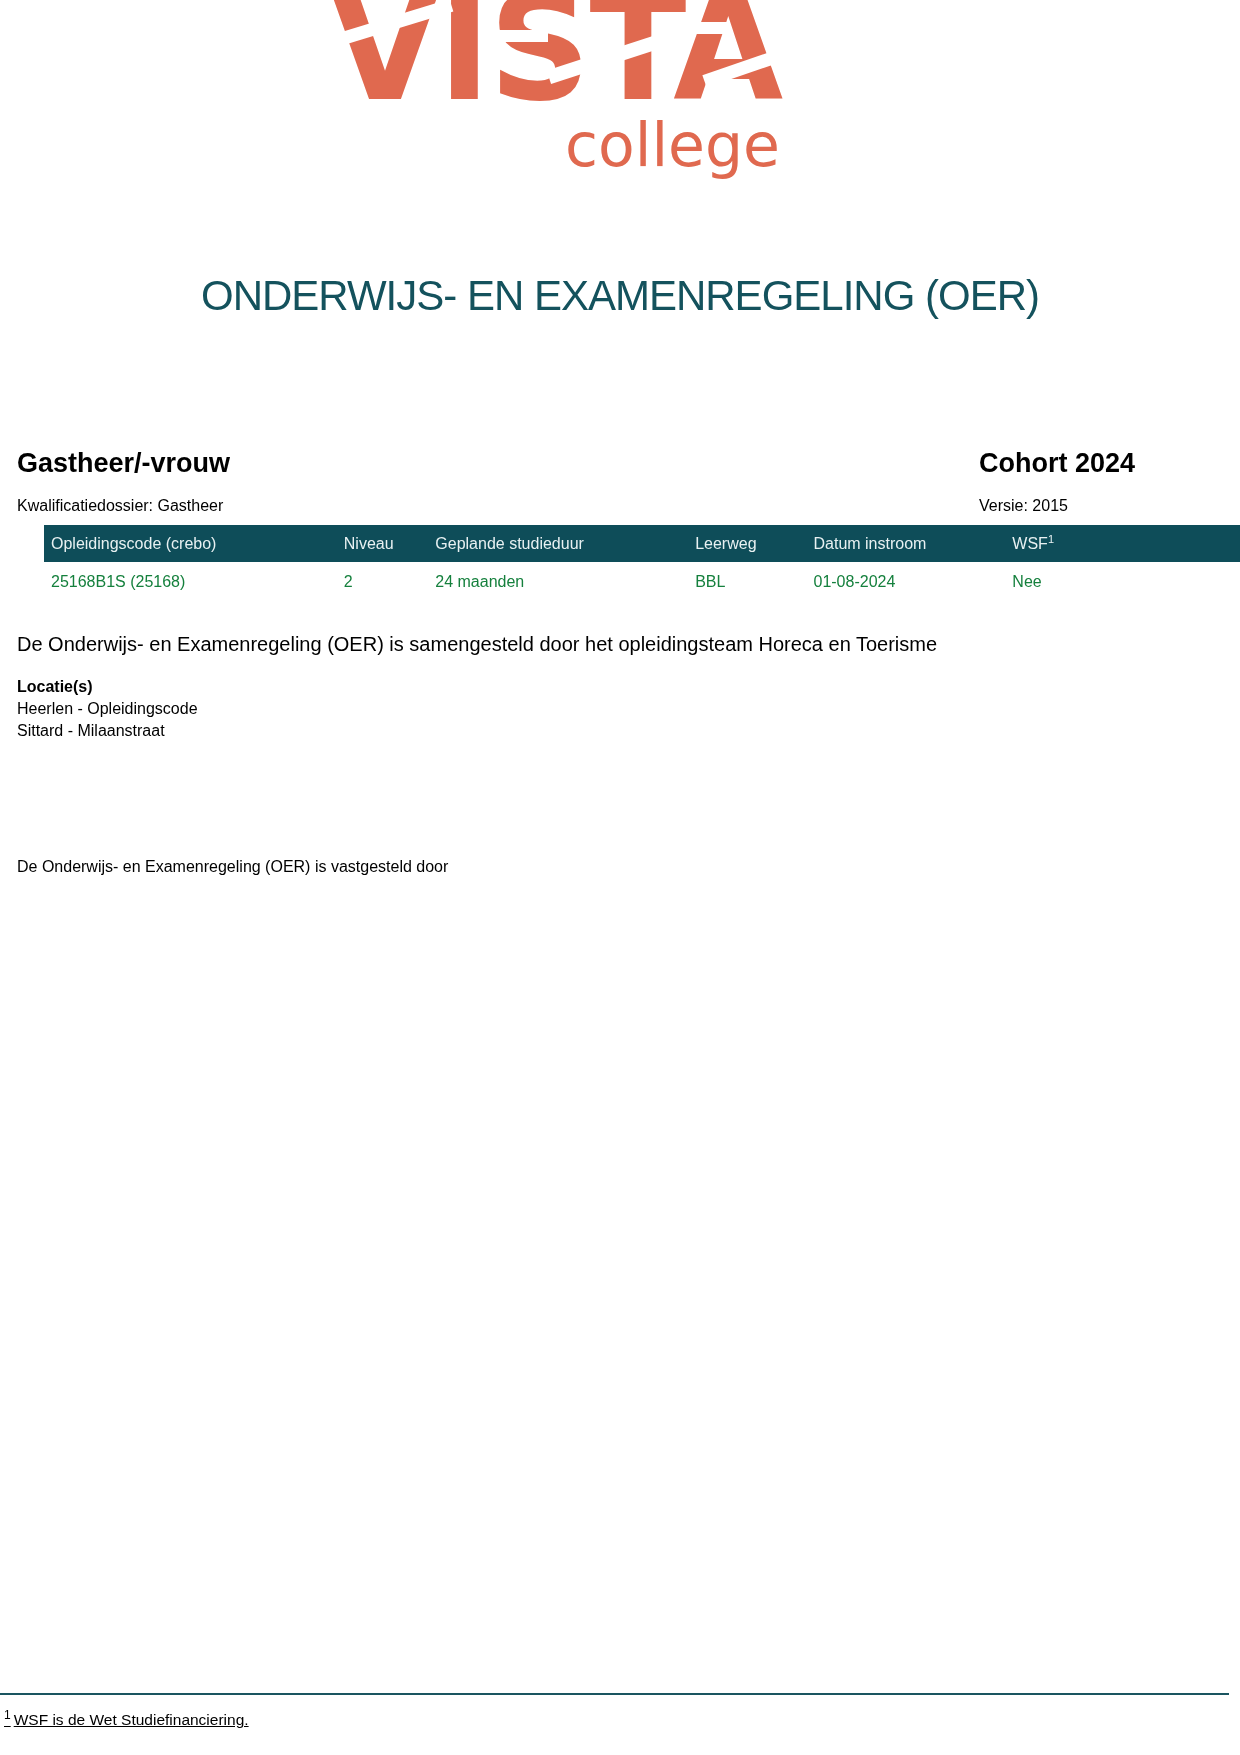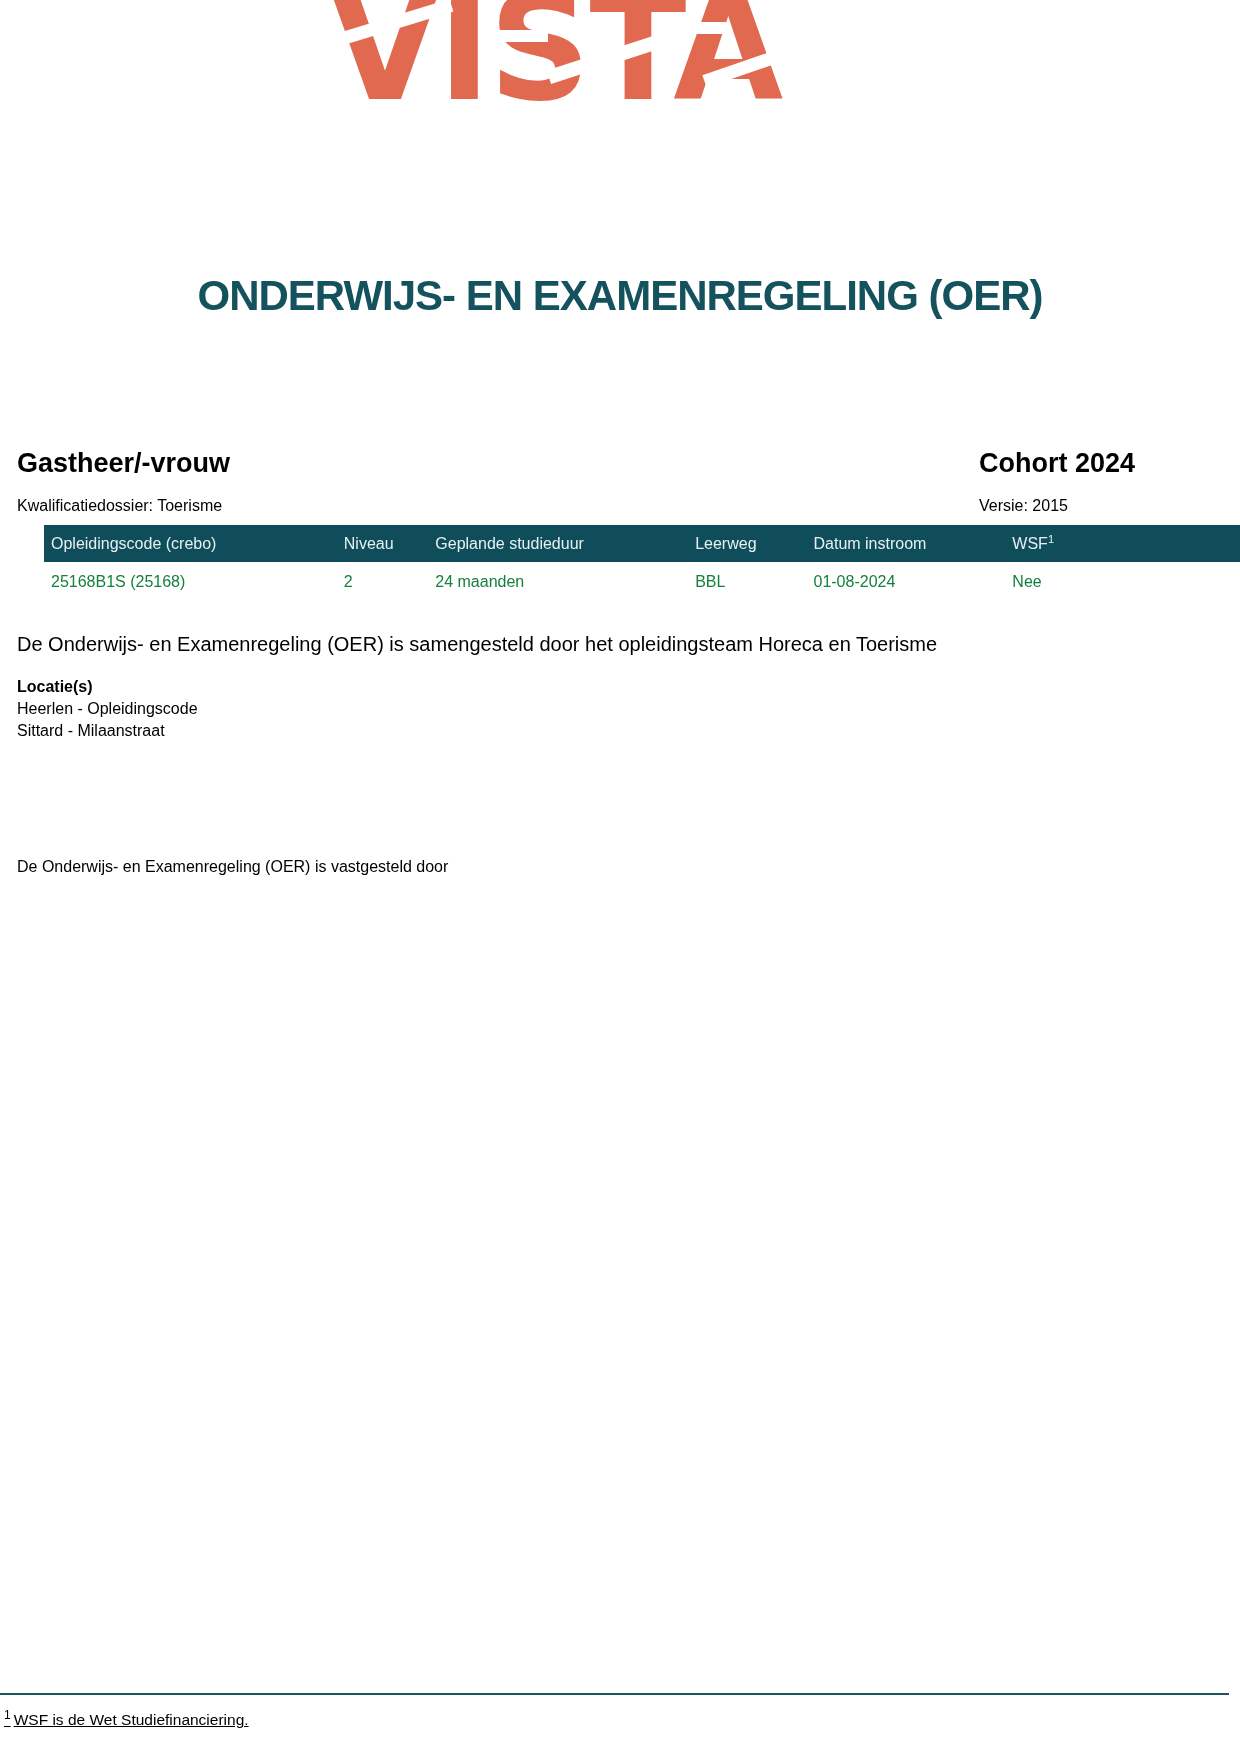--- a/index.html
+++ b/index.html
@@ -22,21 +22,21 @@
   .cut4{left:322px;top:22px;width:78px;height:12px;}
   .cut5{left:372px;top:60px;width:92px;height:13px;transform:rotate(-19deg);}
   .logo-college{
     position:absolute;left:0;top:112px;width:450px;text-align:right;
     font-family:"DejaVu Sans",sans-serif;font-size:60px;line-height:1.1;
     color:#E0694F;letter-spacing:0px;
   }
   
   .doc-title{
     position:absolute;left:0;top:272px;width:1240px;text-align:center;
-    font-size:42px;font-weight:bold;letter-spacing:-1px;color:#14525D;
+    font-size:42px;font-weight:normal;letter-spacing:-1px;color:#14525D;
   }
   
   .prog-name{position:absolute;left:17px;top:448px;font-size:27px;font-weight:bold;}
   .prog-cohort{position:absolute;left:979px;top:448px;font-size:27px;font-weight:bold;}
   .prog-dossier{position:absolute;left:17px;top:497px;font-size:16px;}
   .prog-versie{position:absolute;left:979px;top:497px;font-size:16px;}
   
   table{border-collapse:collapse;table-layout:fixed;width:1220px;}
   .tbl{position:absolute;left:10px;margin-left:34px;}
   .tbl1{top:525px;}
@@ -67,27 +67,28 @@
 
 <div class="page">
 
   <div class="logo">
     <div class="logo-word">VISTA</div>
     <div class="cut cut1"></div>
     <div class="cut cut2"></div>
     <div class="cut cut3"></div>
     <div class="cut cut4"></div>
     <div class="cut cut5"></div>
+    <div class="logo-college">college</div>
   </div>
 
   <div class="doc-title">ONDERWIJS- EN EXAMENREGELING (OER)</div>
 
   <div class="prog-name">Gastheer/-vrouw</div>
   <div class="prog-cohort">Cohort 2024</div>
-  <div class="prog-dossier">Kwalificatiedossier: Toerisme</div>
+  <div class="prog-dossier">Kwalificatiedossier: Gastheer</div>
   <div class="prog-versie">Versie: 2015</div>
 
   <table class="tbl tbl1">
     <colgroup>
       <col style="width:24%">
         <col style="width:7.5%">
         <col style="width:21.3%">
       <col style="width:9.7%">
         <col style="width:16.3%">
         <col style="width:21.2%">

